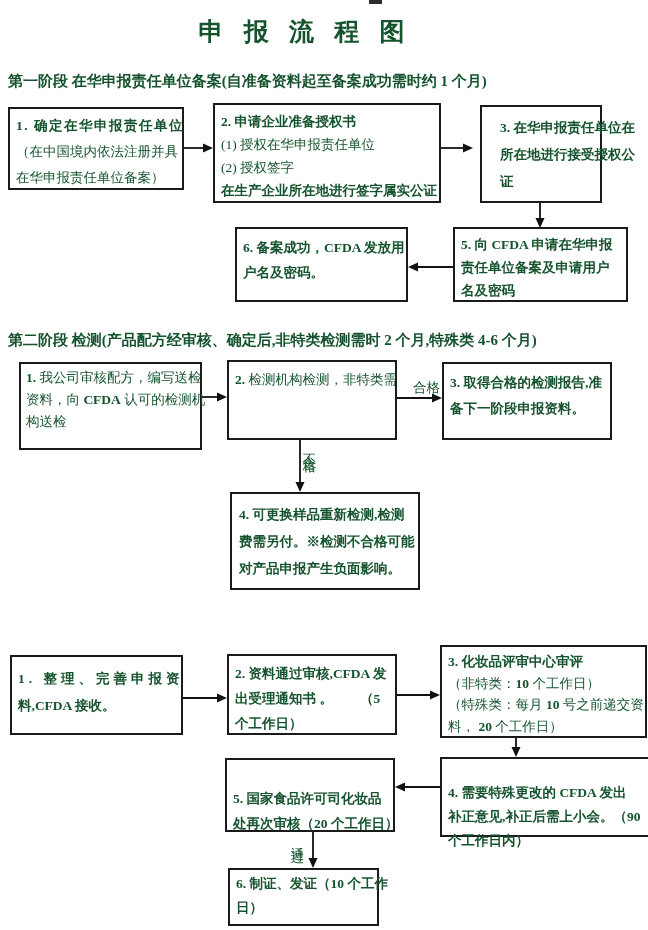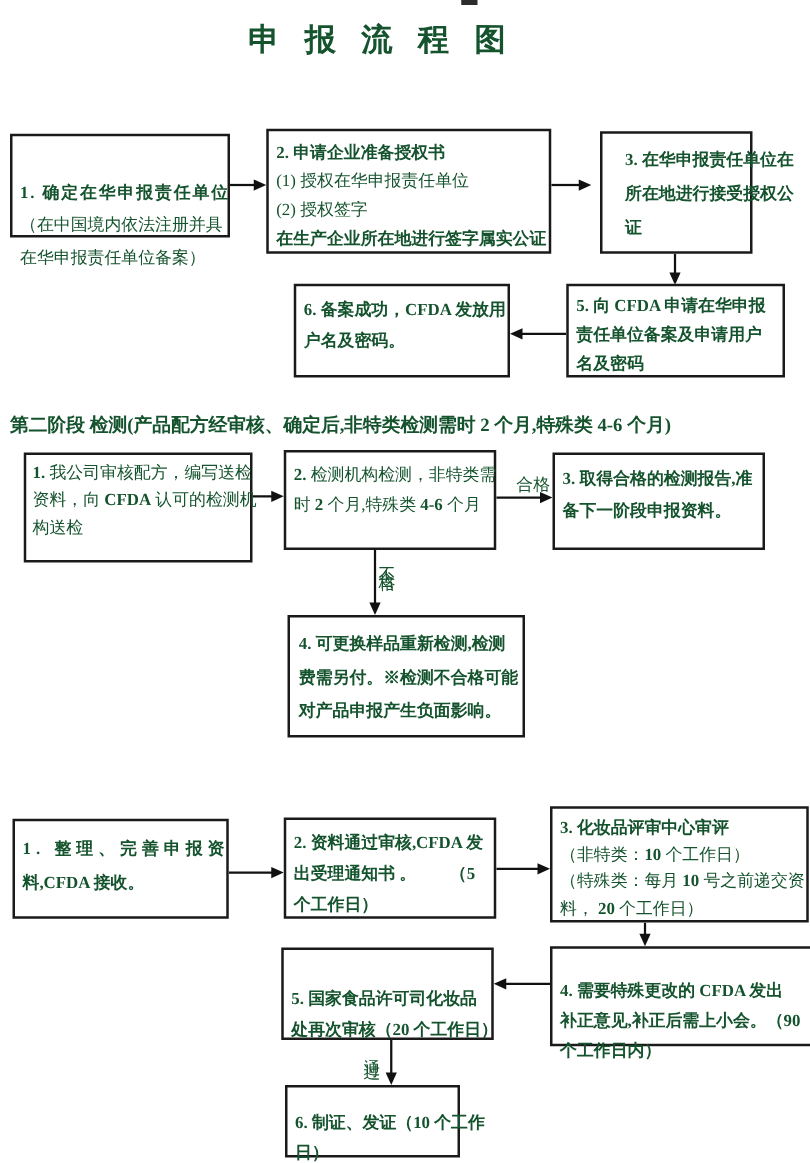--- a/index.html
+++ b/index.html
@@ -20,21 +20,21 @@
   }
   .bl{white-space:nowrap;}
   .bold{font-weight:bold;}
   .lh215 .bl{line-height:21.5px}
   .lh22 .bl{line-height:22px}
   .lh23 .bl{line-height:23px}
   .lh24 .bl{line-height:24px}
   .lh25 .bl{line-height:25px}
   .lh26 .bl{line-height:26px}
   .lh27 .bl{line-height:27px}
-  .ls15{letter-spacing:1.5px;margin-top:28px;}
+  .ls15{letter-spacing:1.5px;}
   .ls4{letter-spacing:4px;}
   .hlabel{position:absolute;font-size:13.5px;white-space:nowrap;margin-left:12px;}
   .vlabel{position:absolute;writing-mode:vertical-rl;font-size:13.5px;letter-spacing:3px;line-height:15px;}
   .artifact{position:absolute;background:#2c2c2c;}
   svg{position:absolute;left:0;top:0;pointer-events:none;}
   svg line{stroke:#111;stroke-width:1.8;}
   svg polygon{fill:#111;stroke:none;}
 </style>
 </head>
 <body>
@@ -89,20 +89,21 @@
         <polygon points="395,787 405,782.5 405,791.5"></polygon>
       </g>
     <g>
         <line x1="313" y1="832" x2="313" y2="859"></line>
         <polygon points="313,868 308.5,858 317.5,858"></polygon>
       </g>
   </svg>
 
   <div class="title">申 报 流 程 图</div>
 
+  <div class="hd" style="top:72px">第一阶段  在华申报责任单位备案(自准备资料起至备案成功需时约 1 个月)</div>
 
   <div class="box lh26" style="left:8px;top:107px;width:176px;height:83px;padding:4px 6px">
     <div class="bl ls15"><span class="bold">1. </span><span class="bold">确定在华申报责任单位</span></div>
     <div class="bl"><span>（在中国境内依法注册并具</span></div>
     <div class="bl"><span>在华申报责任单位备案）</span></div>
   </div>
 
   <div class="box lh23" style="left:213px;top:103px;width:228px;height:100px;padding:5px 6px">
     <div class="bl"><span class="bold">2. </span><span class="bold">申请企业准备授权书</span></div>
     <div class="bl"><span>(1) 授权在华申报责任单位</span></div>
@@ -130,21 +131,20 @@
   <div class="hd" style="top:331px">第二阶段  检测(产品配方经审核、确定后,非特类检测需时 2 个月,特殊类 4-6 个月)</div>
 
   <div class="box lh22" style="left:19px;top:362px;width:183px;height:88px;padding:3px 5px">
     <div class="bl"><span class="bold">1. </span><span>我公司审核配方，编写送检</span></div>
     <div class="bl"><span>资料，向 </span><span class="bold">CFDA</span><span> 认可的检测机</span></div>
     <div class="bl"><span>构送检</span></div>
   </div>
 
   <div class="box lh24" style="left:227px;top:360px;width:170px;height:80px;padding:6px 6px">
     <div class="bl"><span class="bold">2. </span><span>检测机构检测，非特类需</span></div>
-    <div class="bl"><span>时 </span><span class="bold">2</span><span> 个月,特殊类 </span><span class="bold">4-6</span><span> 个月</span></div>
   </div>
 
   <div class="hlabel" style="left:401px;top:379px">合格</div>
 
   <div class="box lh26" style="left:442px;top:362px;width:170px;height:78px;padding:6px 6px">
     <div class="bl"><span class="bold">3. </span><span class="bold">取得合格的检测报告,准</span></div>
     <div class="bl"><span class="bold">备下一阶段申报资料。</span></div>
   </div>
 
   <div class="vlabel" style="left:302px;top:443px">不合格</div>
@@ -180,18 +180,18 @@
     <div class="bl"><span class="bold">个工作日内）</span></div>
   </div>
 
   <div class="box lh25" style="left:225px;top:758px;width:170px;height:74px;padding:26px 6px">
     <div class="bl"><span class="bold">5. </span><span class="bold">国家食品许可司化妆品</span></div>
     <div class="bl"><span class="bold">处再次审核（20 个工作日）</span></div>
   </div>
 
   <div class="vlabel" style="left:290px;top:836px">通过</div>
 
-  <div class="box lh24" style="left:228px;top:868px;width:140px;height:58px;padding:16px 6px">
+  <div class="box lh24" style="left:228px;top:868px;width:151px;height:58px;padding:2px 6px">
     <div class="bl"><span class="bold">6. </span><span class="bold">制证、发证（10 个工作</span></div>
     <div class="bl"><span class="bold">日）</span></div>
   </div>
 
 </div>
 
 </body></html>

